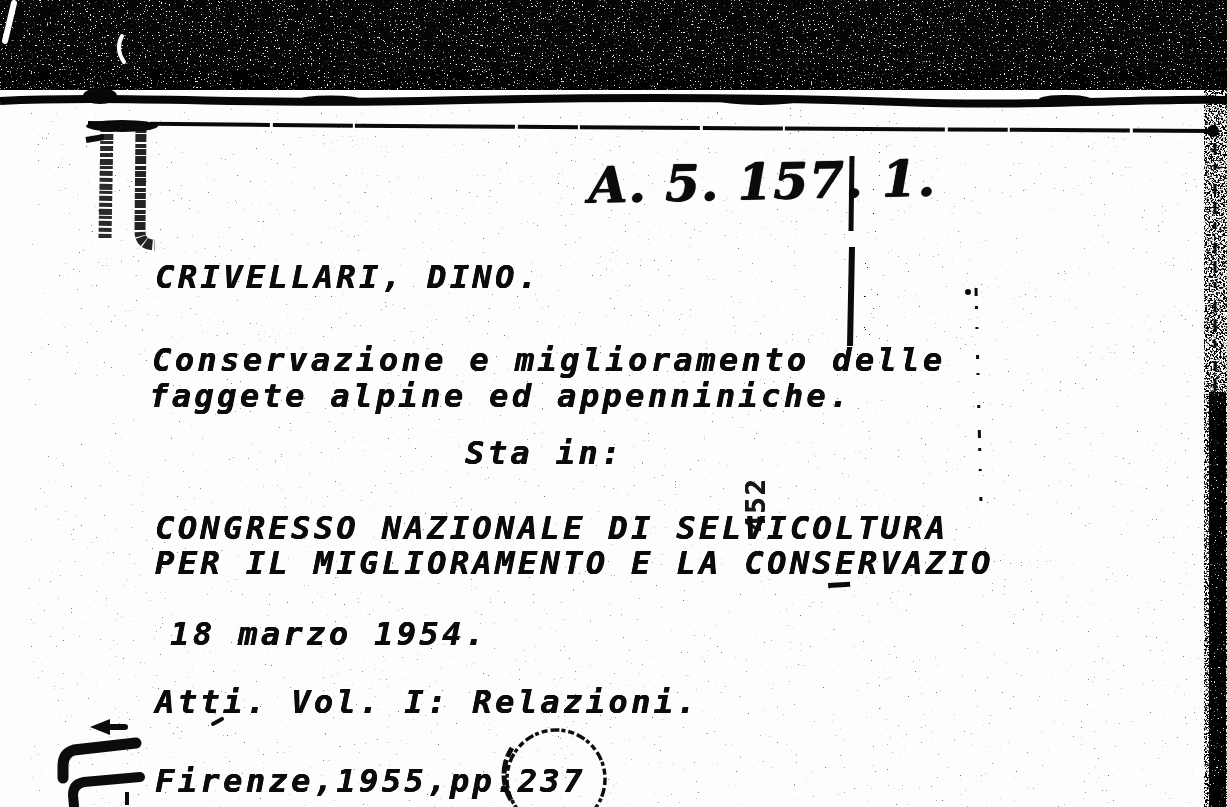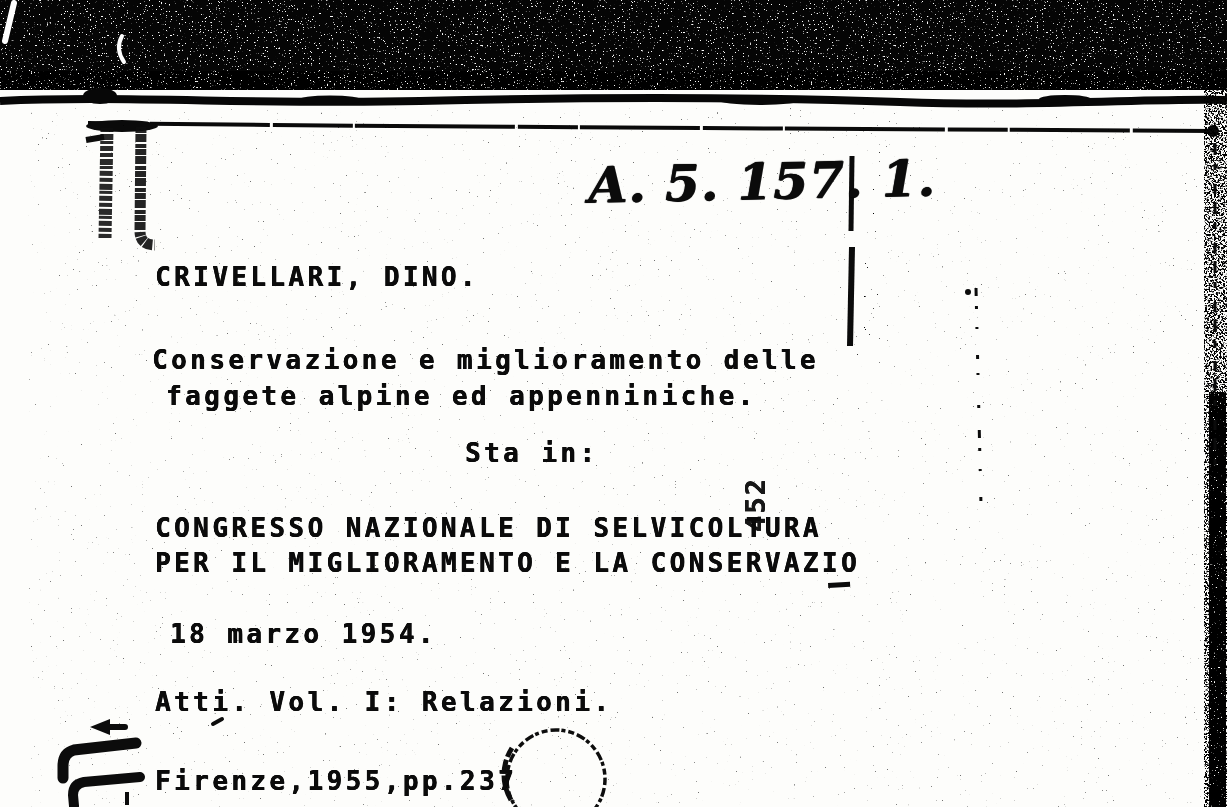--- a/index.html
+++ b/index.html
@@ -5,21 +5,21 @@
   html,body{margin:0;padding:0;background:#e9e9e9;}
   #scan-page{
     position:relative;width:1227px;height:807px;overflow:hidden;
     background:#fdfdfb;
   }
   .t{
     position:absolute;white-space:pre;color:#0b0b0b;
     font-family:"DejaVu Sans Mono",monospace;font-weight:700;
     text-shadow:0 0 0.6px #000, 0.5px 0.4px 0 rgba(0,0,0,.85);
   }
-  .mono26{font-size:26px;letter-spacing:3.4px;line-height:35.4px;}
+  .mono26{font-size:32px;letter-spacing:3.4px;line-height:35.4px;font-style:italic;}
   .call{
     font-family:"DejaVu Serif",serif;font-style:italic;font-weight:700;
     font-size:50px;letter-spacing:1px;transform:rotate(-1.2deg);
     text-shadow:0 0 1px #000, 1px 0.5px 0 rgba(0,0,0,.9);
   }
   .stampnum{
     font-size:27px;letter-spacing:2px;
     transform:rotate(-90deg);transform-origin:left top;
     opacity:.95;
   }
@@ -95,21 +95,21 @@
     <path d="M213,724 L222,719" stroke="#0c0c0c" stroke-width="4" stroke-linecap="round" fill="none"></path>
 
     <rect x="828" y="583" width="22" height="5" fill="#0b0b0b" transform="rotate(-3 828 583)"></rect>
   </svg>
 
   <div class="t call" style="left:588px;top:152px;">A. 5. 157. 1.</div>
 
   <div class="t mono26" style="left:155px;top:260px;">CRIVELLARI, DINO.</div>
 
   <div class="t mono26" style="left:152px;top:343px;">Conservazione e miglioramento delle</div>
-  <div class="t mono26" style="left:166px;top:379px;">faggete alpine ed appenniniche.</div>
+  <div class="t mono26" style="left:149px;top:379px;">faggete alpine ed appenniniche.</div>
 
   <div class="t mono26" style="left:155px;top:511px;">CONGRESSO NAZIONALE DI SELVICOLTURA</div>
 
   <div class="t mono26" style="left:465px;top:436px;">Sta in:</div>
   <div class="t mono26" style="left:155px;top:546px;">PER IL MIGLIORAMENTO E LA CONSERVAZIO</div>
   <div class="t mono26" style="left:170px;top:617px;">18 marzo 1954.</div>
 
   <div class="t stampnum" style="left:740px;top:532px;">452</div>
 
   <div class="t mono26" style="left:155px;top:685px;">Atti. Vol. I: Relazioni.</div>

